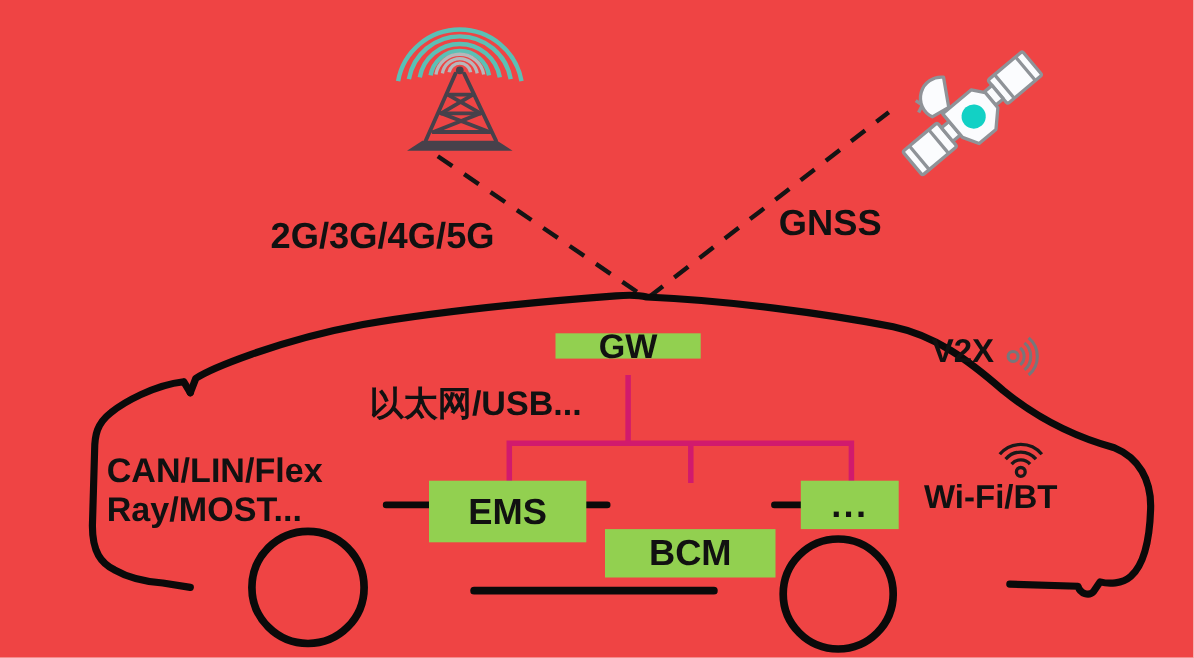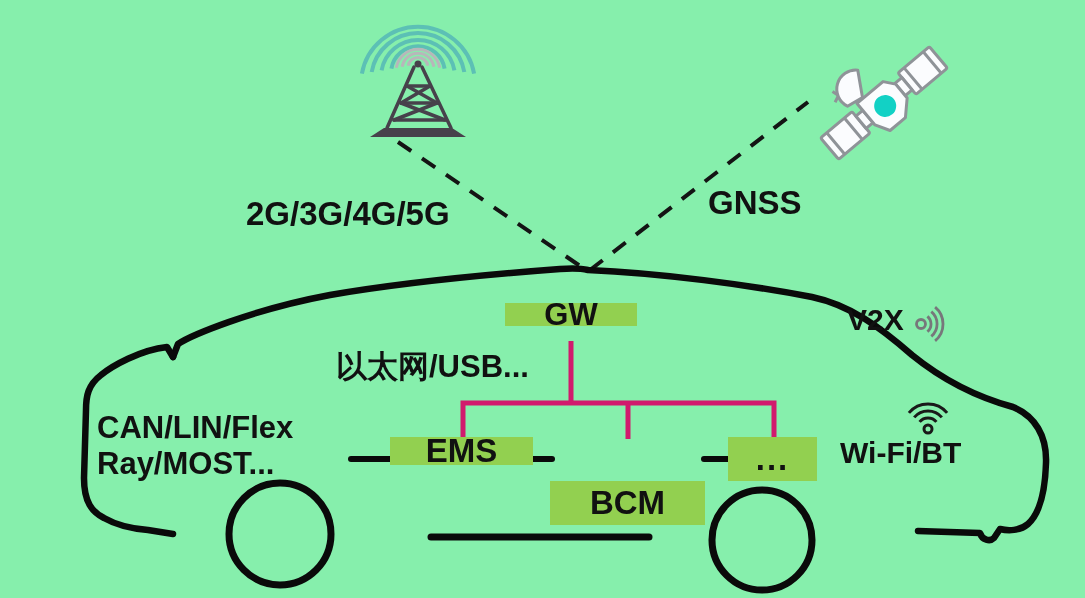--- a/index.html
+++ b/index.html
@@ -1,35 +1,35 @@
 <!DOCTYPE html>
 <html><head>
 <meta charset="utf-8">
 <style>
   html,body{margin:0;padding:0;background:#fff;}
   .stage{
-    position:relative;width:1085px;height:598px;background:#86efac;overflow:hidden;
+    position:relative;width:1085px;height:598px;background:#ef4444;overflow:hidden;
     font-family:"Liberation Sans","DejaVu Sans",sans-serif;
   }
   .stage svg{position:absolute;left:0;top:0;}
   .label{
     position:absolute;font-weight:700;color:#111;white-space:nowrap;line-height:1.12;
   }
   .lbl-cellular{left:246px;top:196px;font-size:33px;}
   .lbl-gnss{left:708px;top:185px;font-size:33px;}
   .lbl-backbone{left:336px;top:350px;font-size:31px;}
   .lbl-legacy{left:97px;top:410px;font-size:31px;line-height:36px;}
   .lbl-v2x{left:847px;top:303px;font-size:30px;}
   .lbl-wireless{left:840px;top:434px;font-size:30px;line-height:37px;}
   .node{
     position:absolute;background:#92d050;color:#111;font-weight:700;
     display:flex;align-items:center;justify-content:center;text-align:center;
   }
   .node-gw{left:505px;top:303px;width:132px;height:23px;font-size:31px;}
-  .node-ems{left:390px;top:437px;width:143px;height:28px;font-size:33px;}
+  .node-ems{left:390px;top:437px;width:143px;height:56px;font-size:33px;}
   .node-bcm{left:550px;top:437px;width:155px;height:44px;font-size:33px;margin-top:44px;}
   .node-dots{left:728px;top:437px;width:89px;height:44px;font-size:33px;letter-spacing:2px;}
 </style>
 </head>
 <body>
 
 <div class="stage">
 
   <svg width="1085" height="598" viewBox="0 0 1085 598">
 

